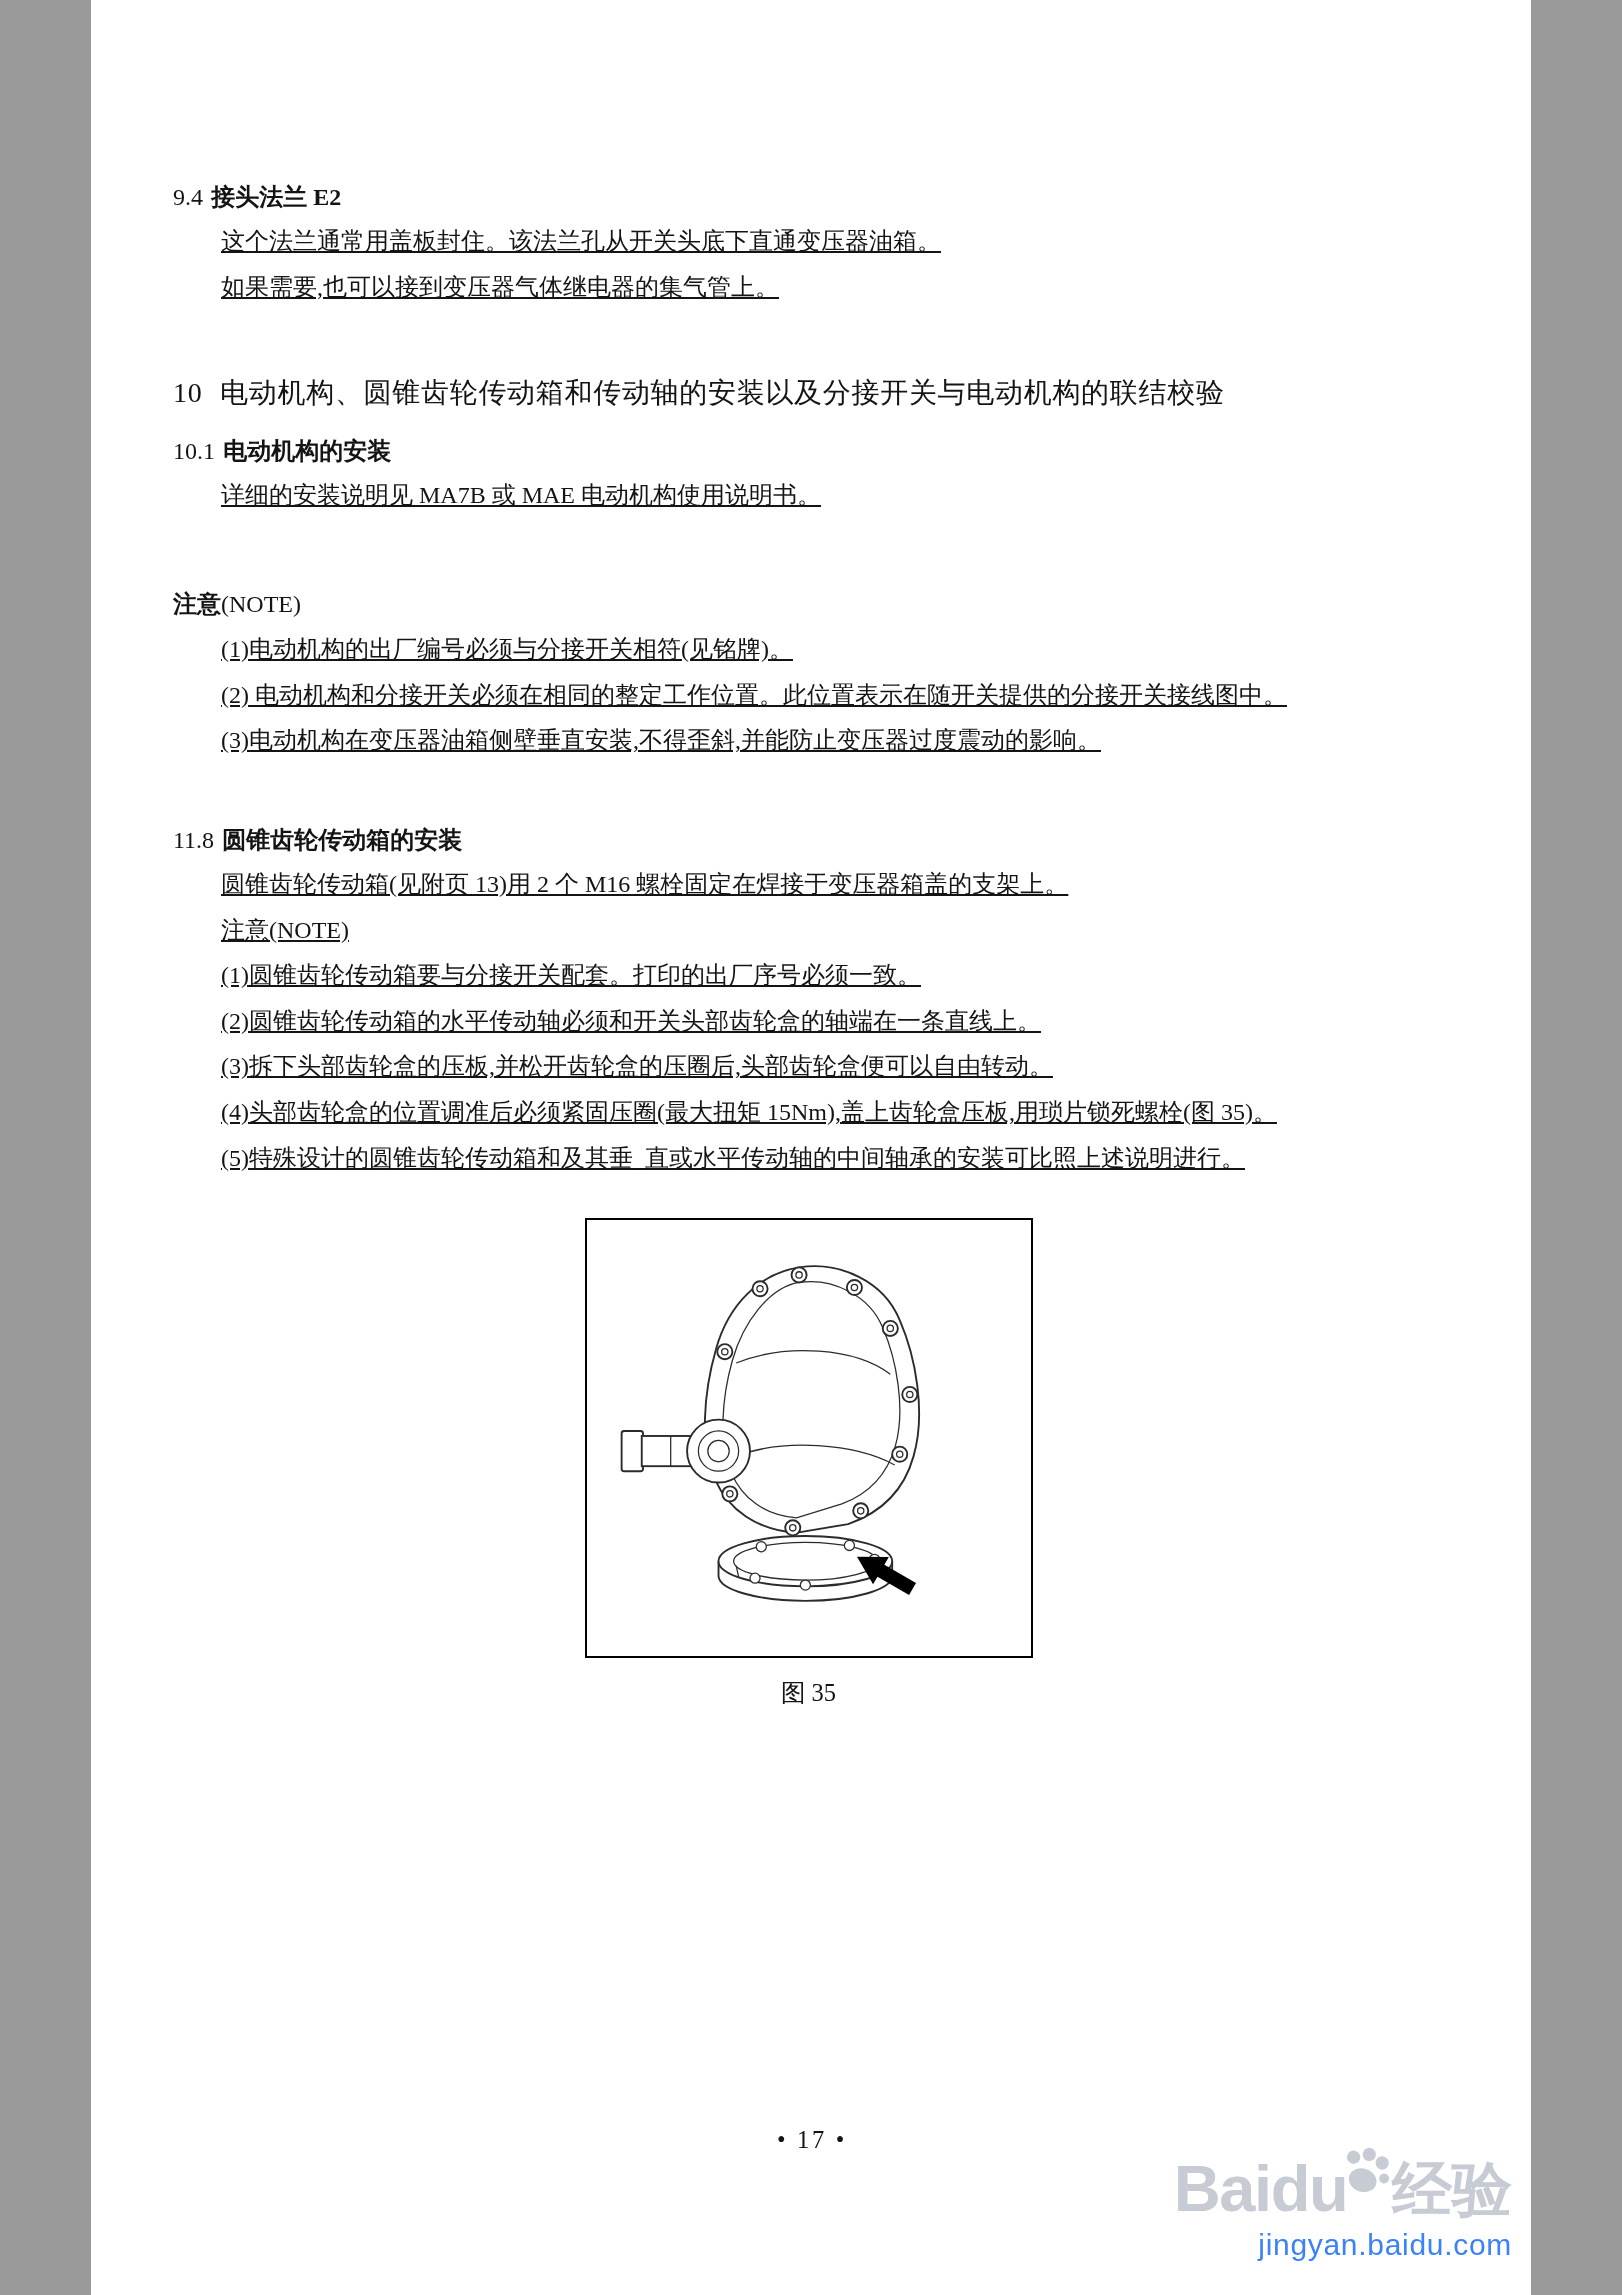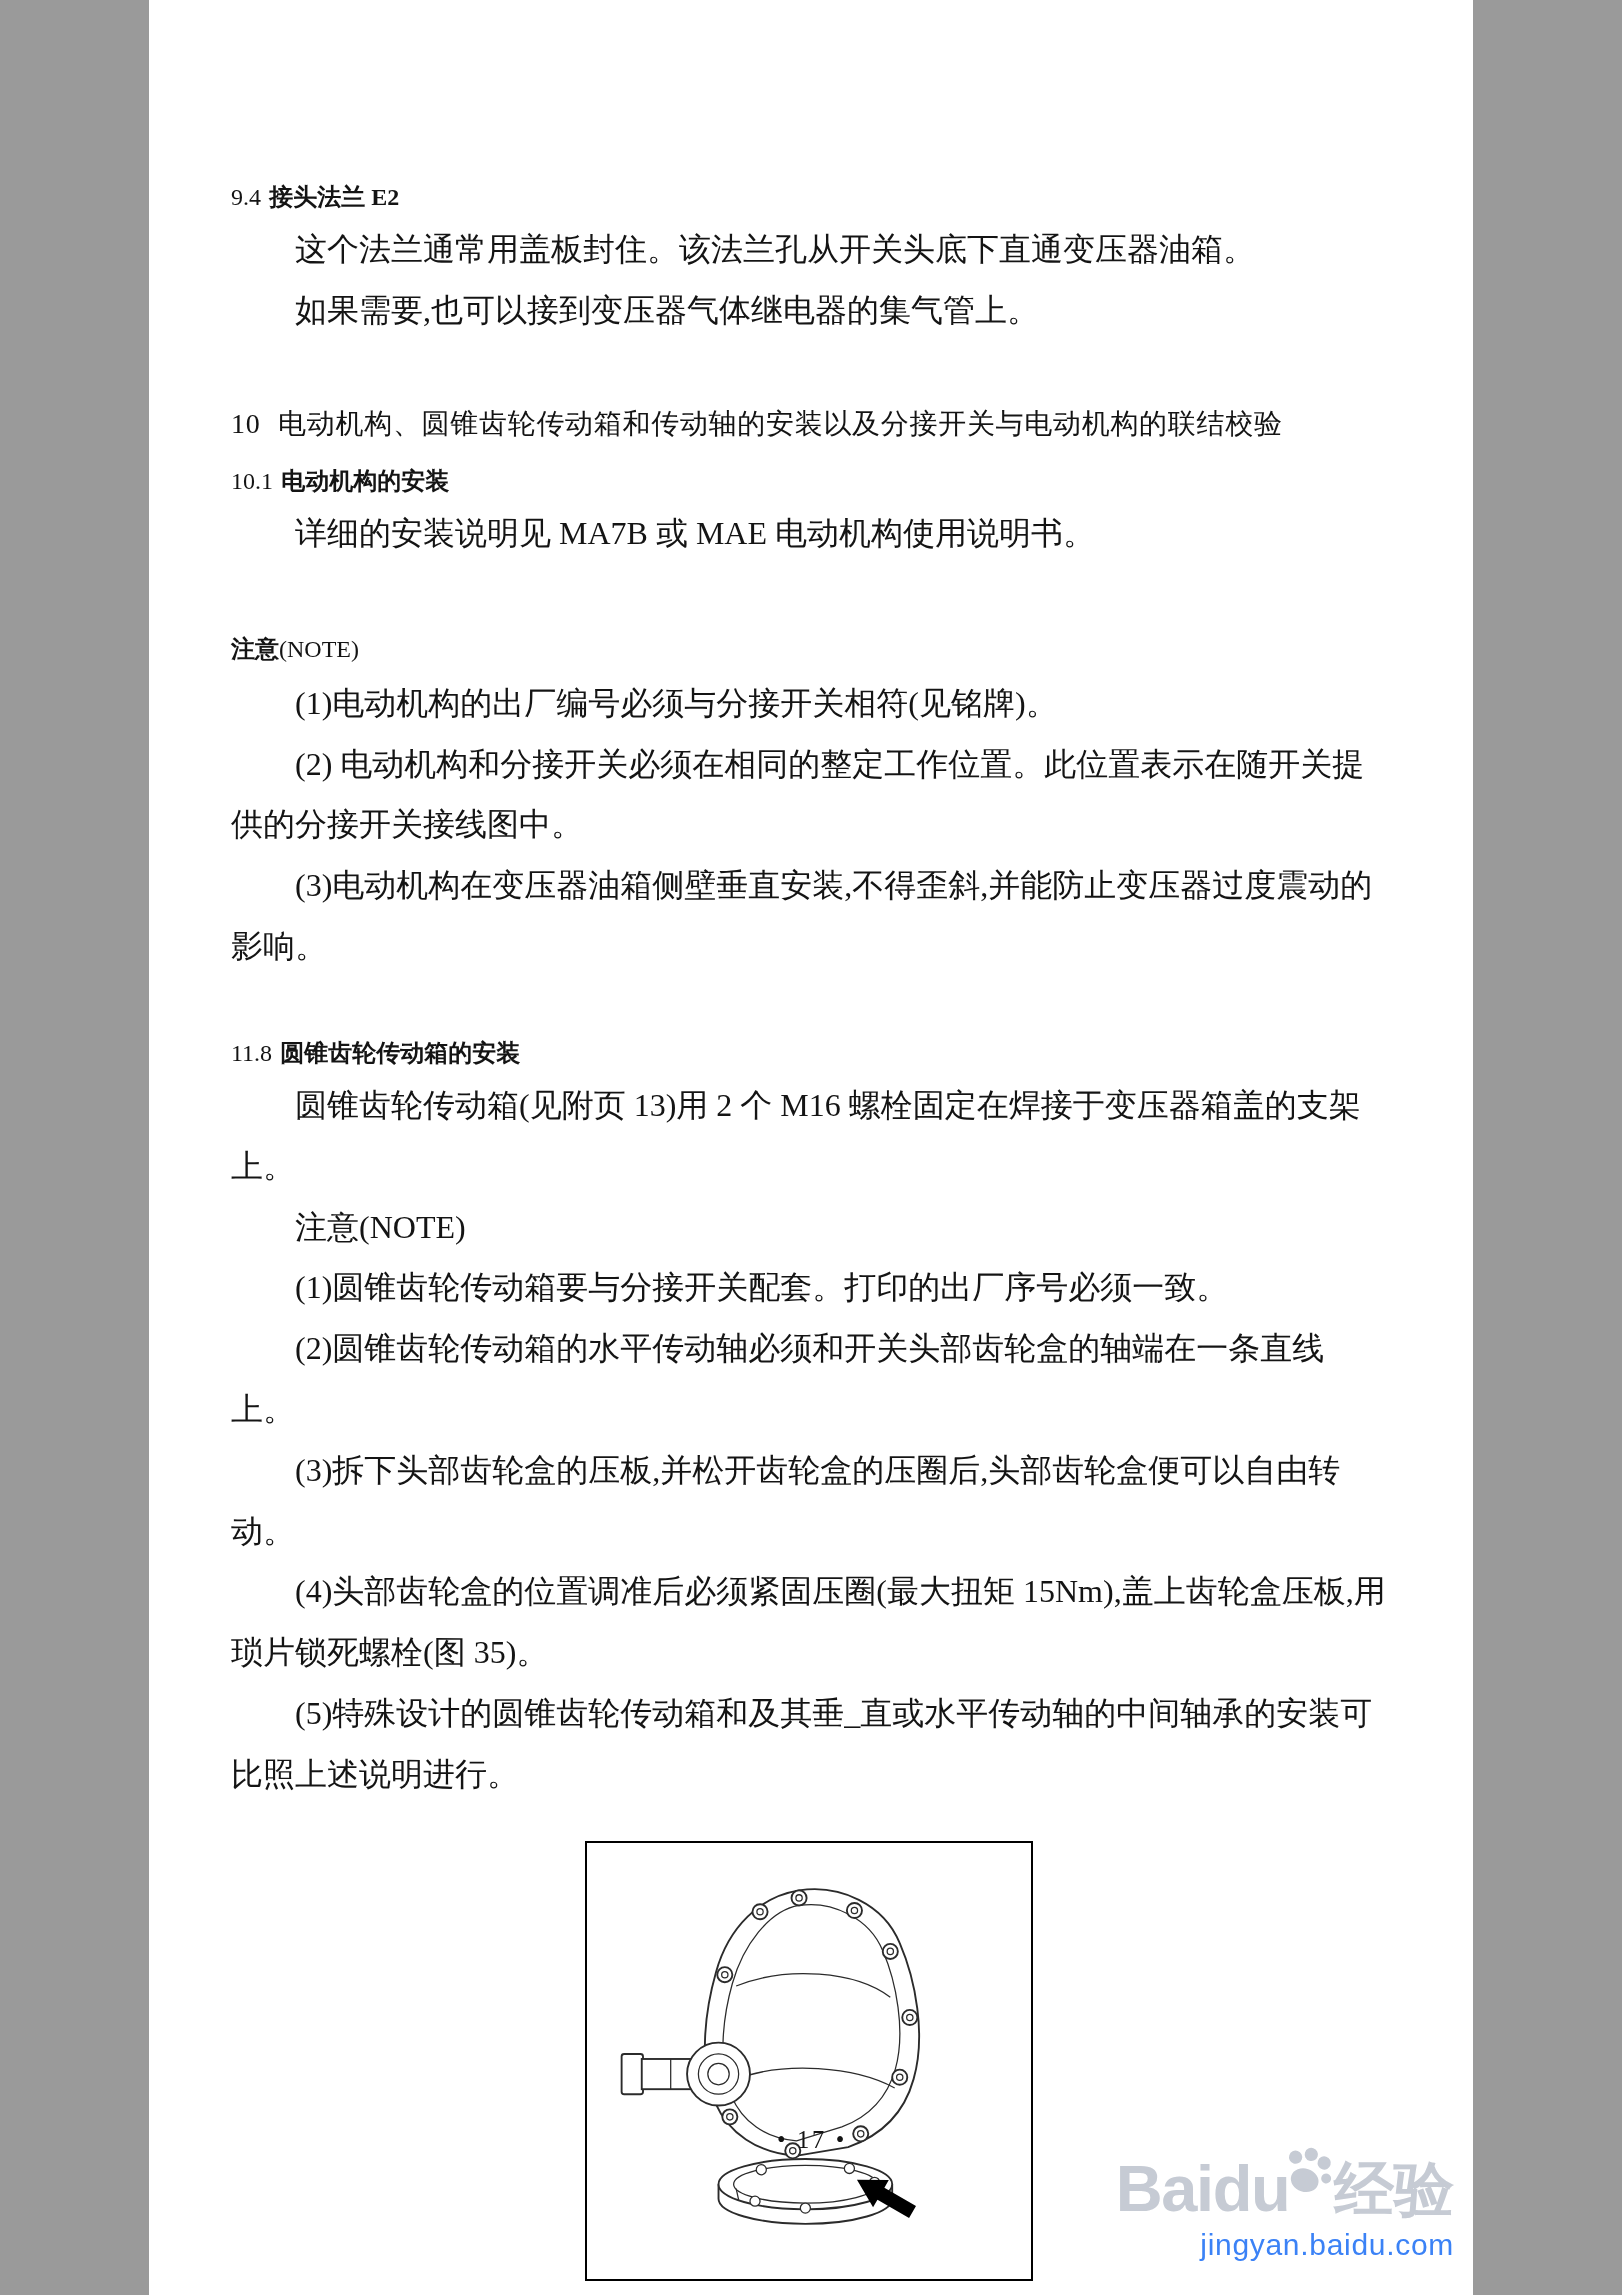--- a/index.html
+++ b/index.html
@@ -1,26 +1,26 @@
 <!DOCTYPE html>
 <html style="font-size:11px"><head>
 <meta charset="utf-8">
 <style>
   * { margin:0; padding:0; box-sizing:border-box; }
   html,body { background:#9a9a9a; }
   .page {
-    width:1324px; height:2295px; margin:0 auto; position:relative;
+    width:1440px; height:2295px; margin:0 auto; position:relative;
     background:#ffffff; overflow:hidden; color:#141414;
     font-family:"Liberation Serif","DejaVu Serif",serif;
   }
   .content { padding:176px 87px 0 82px; }
 
   .h-sub { font-size:24px; line-height:1.8; font-weight:bold; }
   .h-sub .h-num { font-weight:normal; margin-right:8.2px; }
-  .para { font-size:32px; line-height:1.9; text-indent:2em; }
+  .para { font-size:24px; line-height:1.9; text-indent:2em;text-decoration:underline; }
 
   .h-main {
     font-size:28px; font-weight:normal; line-height:1.8;
     margin-top:58px; letter-spacing:0.7px;
   }
   .h-main .h-num { margin-right:17.7px; }
 
   .sec-101 { margin-top:11px; }
   .note-block { margin-top:63px; }
   .note-head { font-size:24px; line-height:1.9; }

